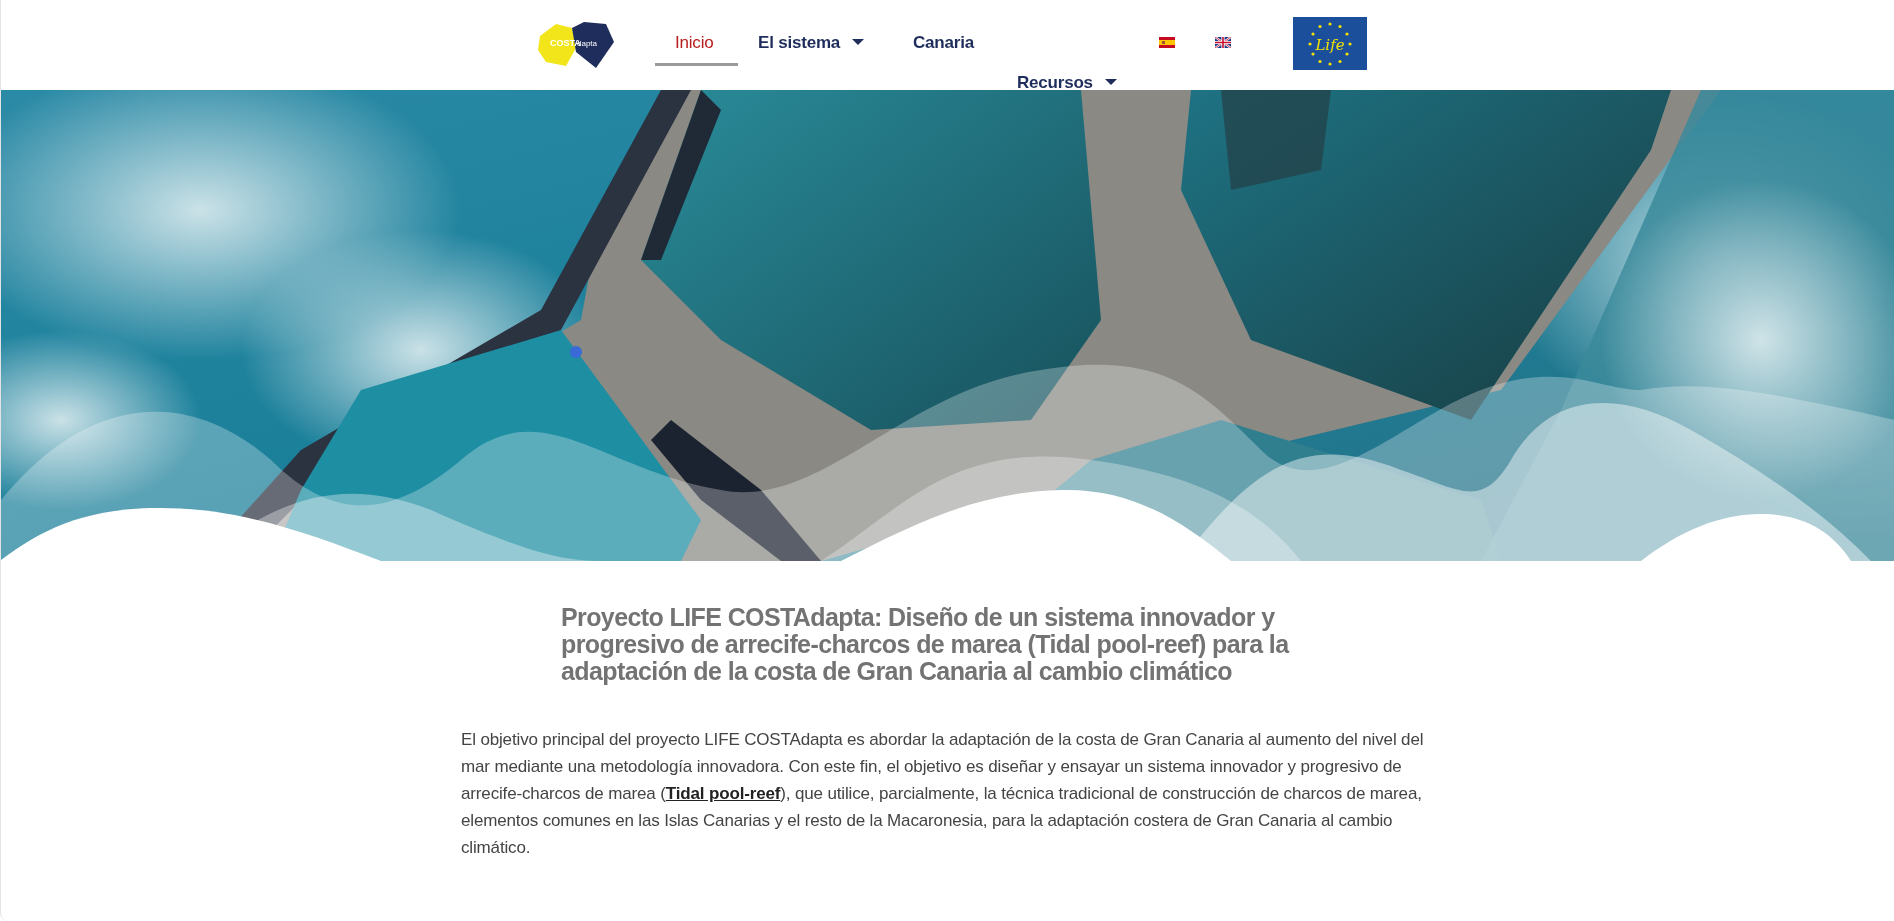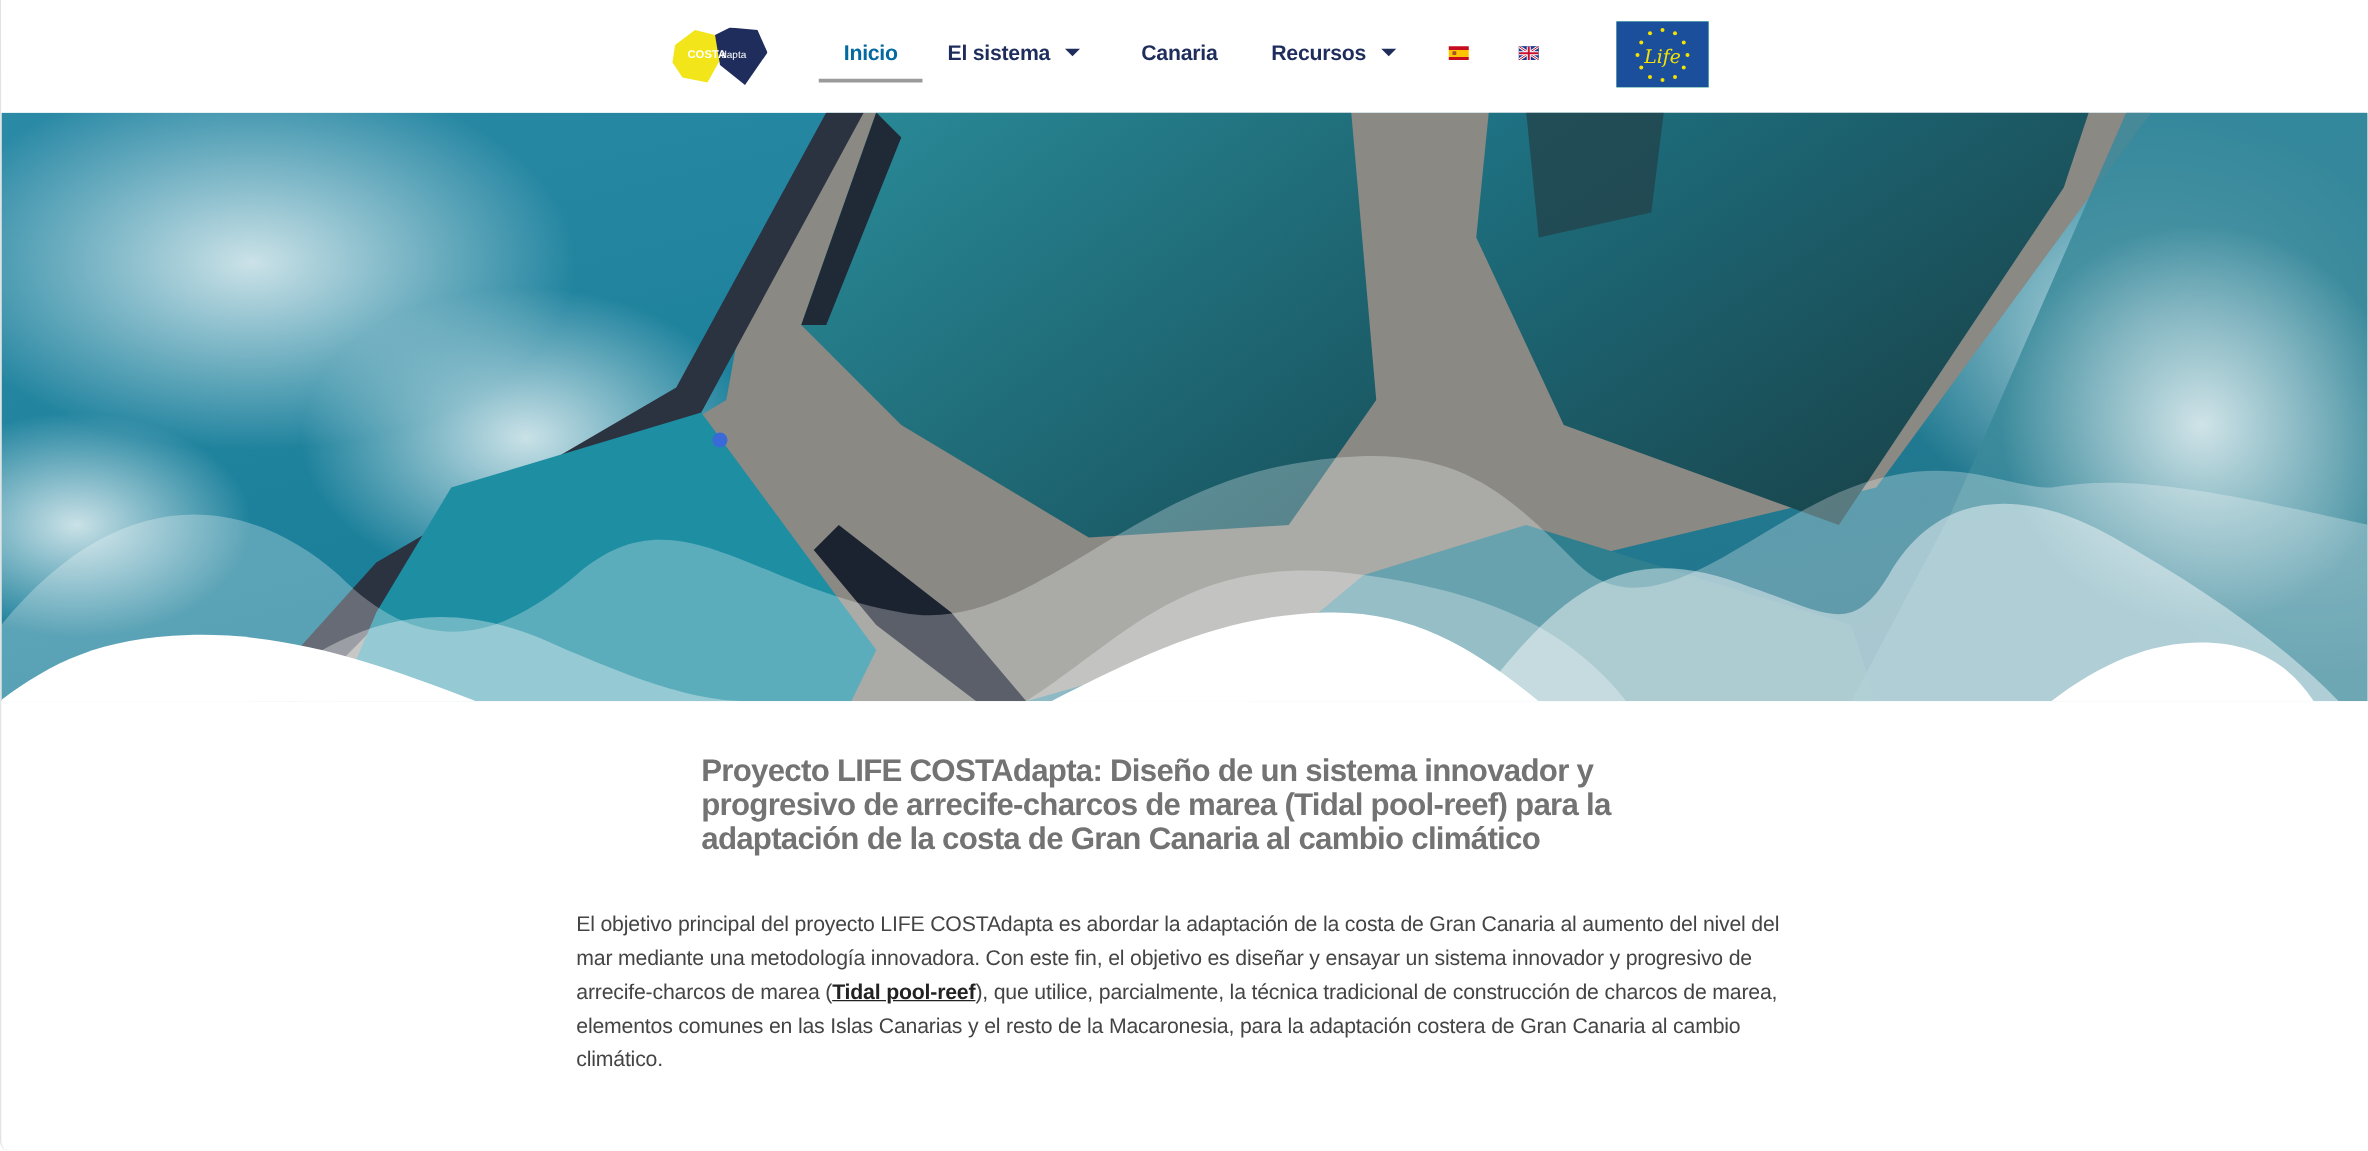--- a/index.html
+++ b/index.html
@@ -10,21 +10,21 @@
     border-left: 1px solid #e3e3e3; border-bottom-left-radius: 8px; background: #fff;
     overflow: hidden;
   }
   
   .header { position: absolute; left: 0; top: 0; width: 1894px; height: 90px; background: #fff; }
   .logo { position: absolute; left: 535px; top: 22px; width: 78px; height: 46px; }
   .nav-item {
     position: absolute; top: 31px; font-size: 17px; font-weight: bold; color: #1f2d5c;
     letter-spacing: -0.2px; white-space: nowrap; cursor: pointer; line-height: 24px;
   }
-  .nav-item.active { color: #0369a1; font-weight: bold; }
+  .nav-item.active { color: #b91c1c; font-weight: normal; }
   .nav-underline { position: absolute; left: 654px; top: 63px; width: 83px; height: 3px; background: #9a9a9a; }
   .caret {
     display: inline-block; width: 0; height: 0; margin-left: 12px; vertical-align: middle;
     border-left: 6px solid transparent; border-right: 6px solid transparent; border-top: 6px solid #1f2d5c;
     position: relative; top: -2px;
   }
   .flag { position: absolute; top: 37px; width: 16px; height: 11px; cursor: pointer; }
   .flag-es { left: 1158px; background: linear-gradient(#c60b1e 0 25%, #ffc400 25% 75%, #c60b1e 75% 100%); }
   .flag-es::after { content: ""; position: absolute; left: 3px; top: 4px; width: 3px; height: 3px; background: #a0522d; }
   .flag-uk { left: 1214px; background: #1f3a8a; overflow: hidden; }
@@ -60,21 +60,21 @@
     <nav>
       <a class="nav-item active" style="left:674px;">Inicio</a>
       <div class="nav-underline"></div>
 
       <a class="nav-item" style="left:757px;">
         <span>El sistema</span><span class="caret"></span>
       </a>
 
       <a class="nav-item" style="left:912px;">Canaria</a>
 
-      <a class="nav-item" style="left:1016px;">
+      <a class="nav-item" style="left:1016px;margin-top:40px;">
         <span>Recursos</span><span class="caret"></span>
       </a>
 
       <a class="flag flag-es" href="#"></a>
       <a class="flag flag-uk" href="#">
         <svg width="16" height="11" viewBox="0 0 16 11" style="display:block">
           <rect width="16" height="11" fill="#1f3a8a"></rect>
           <path d="M0,0 L16,11 M16,0 L0,11" stroke="#fff" stroke-width="2.2"></path>
           <path d="M0,0 L16,11 M16,0 L0,11" stroke="#c8102e" stroke-width="0.8"></path>
           <path d="M8,0 V11 M0,5.5 H16" stroke="#fff" stroke-width="3.2"></path>

